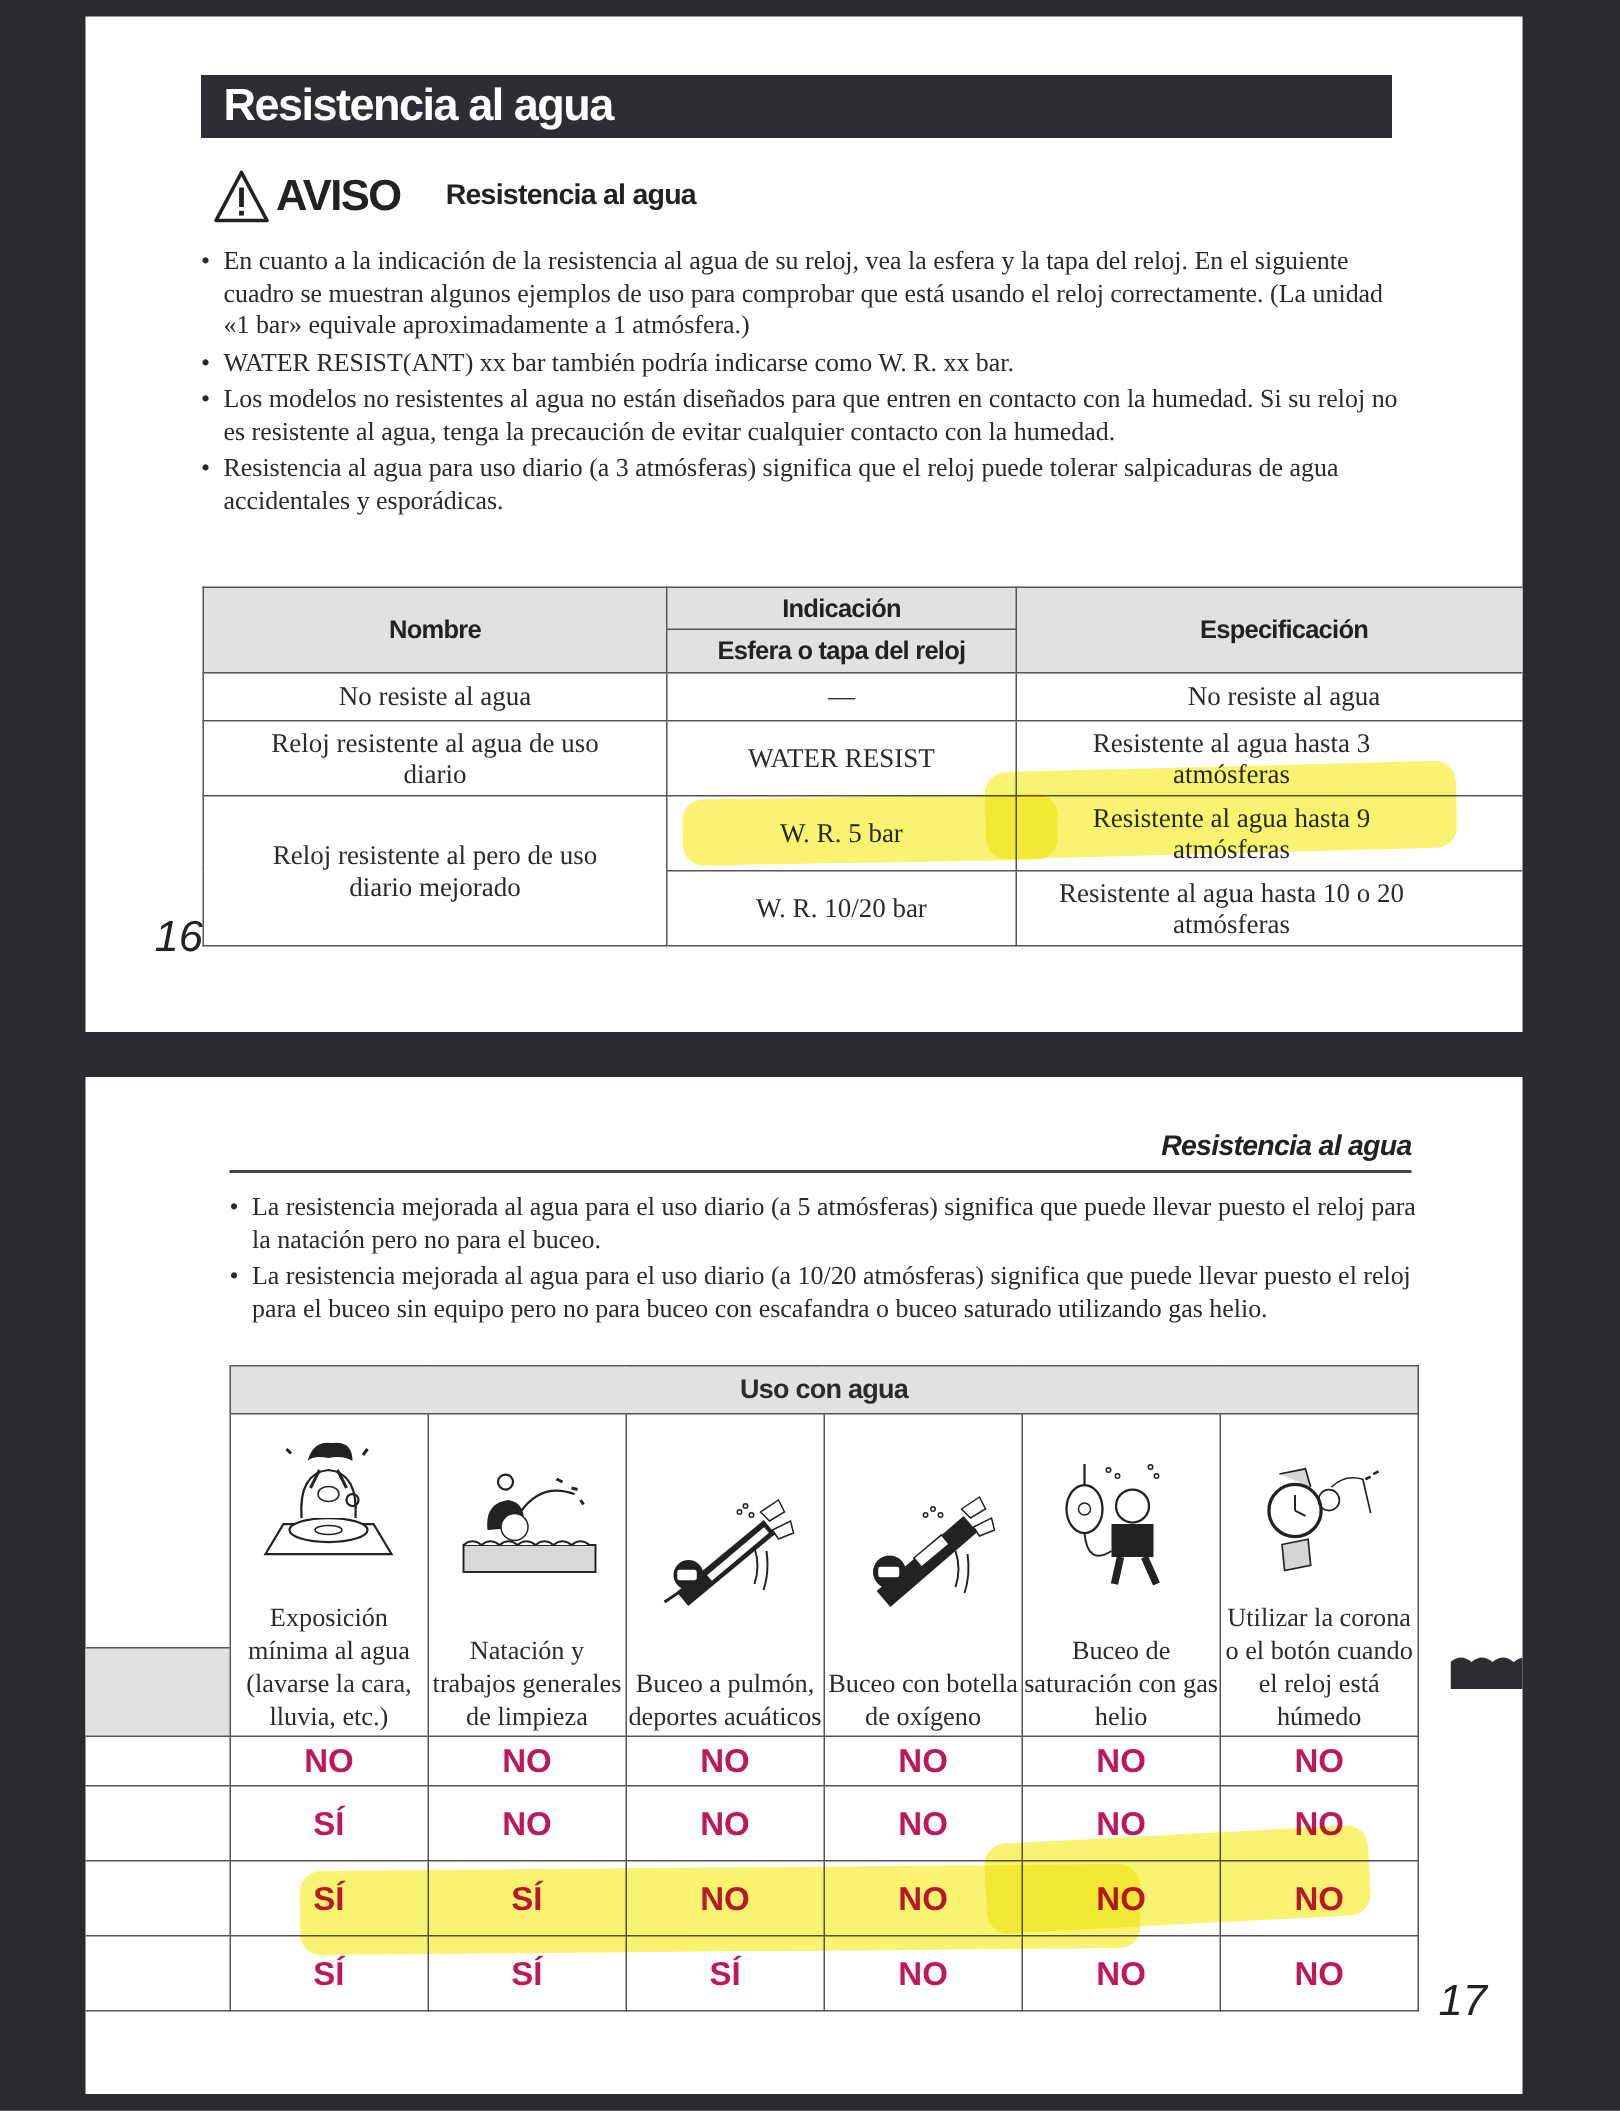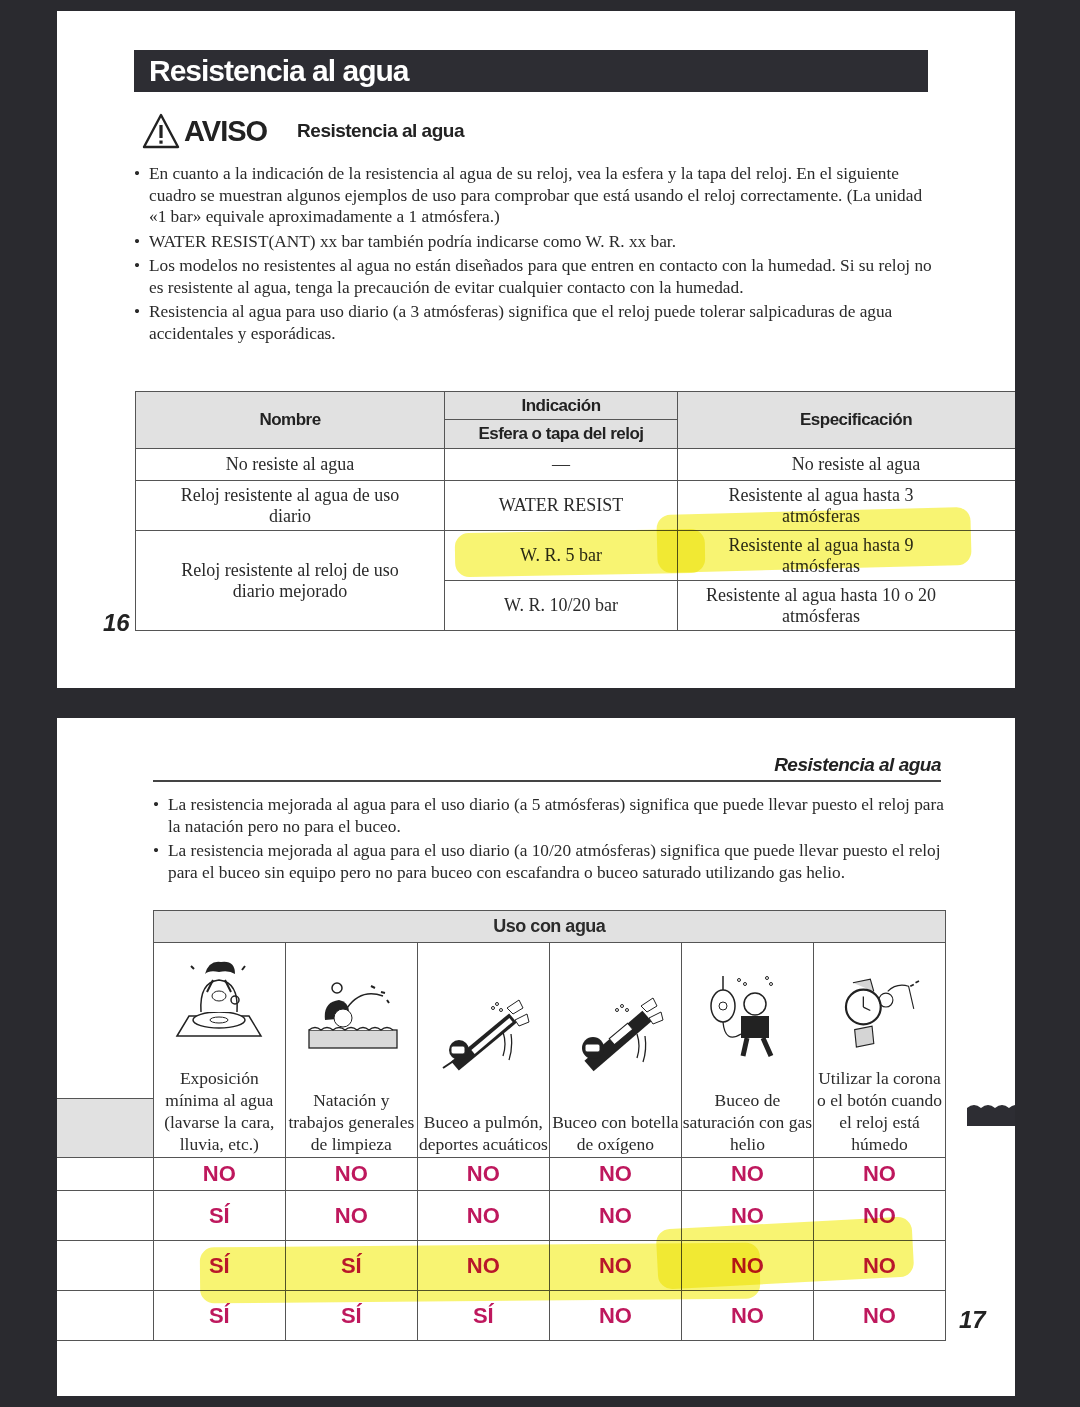--- a/index.html
+++ b/index.html
@@ -16,21 +16,21 @@
   ul.bullets li { position:relative; padding-left:15px; margin-bottom:3px; }
   ul.bullets li::before { content:"•"; position:absolute; left:0; top:0; }
   #top-bullets { left:77px; top:152px; width:800px; }
   #bottom-bullets { left:96px; top:76px; width:800px; }
   table { border-collapse:collapse; position:absolute;padding-left:48px; }
   .t1 { left:78px; top:380px; width:900px; }
   .t1 th, .t1 td { border:1.5px solid #555; text-align:center; padding:0; }
   .t1 th { background:#e1e1e1; font-family:"Liberation Sans", sans-serif; font-weight:bold; font-size:17px; color:#222; letter-spacing:-0.5px; }
   .t1 td { font-size:18px; line-height:21px; color:#2a2a2a; }
   .hl { position:absolute; background:rgba(245,240,60,0.72); border-radius:14px; mix-blend-mode:multiply; }
-  .pagenum { position:absolute; font-family:"Liberation Sans", sans-serif; font-weight:bold; font-style:italic; font-size:24px; color:#222; }
+  .pagenum { position:absolute; font-family:"Liberation Sans", sans-serif; font-weight:normal; font-style:italic; font-size:29px; color:#222; }
   .running-head { position:absolute; right:74px; top:36px; font-family:"Liberation Sans", sans-serif; font-weight:bold; font-style:italic; font-size:19px; letter-spacing:-0.5px; color:#222; }
   .head-rule { position:absolute; left:96px; right:74px; top:62px; height:2px; background:#444; }
   .t2 { left:-2px; top:192px; width:891px; }
   .t2 td, .t2 th { border:1.5px solid #555; text-align:center; padding:0; }
   .t2 .uso-head { background:#e1e1e1; font-family:"Liberation Sans", sans-serif; font-weight:bold; font-size:18px; height:31px; letter-spacing:-0.5px; }
   .t2 .act { vertical-align:bottom; font-size:17.5px; line-height:22px; height:212px; padding-bottom:2px; }
   .t2 .yn { font-family:"Liberation Sans", sans-serif; font-weight:bold; font-size:22px; color:#be185d; }
   .t2 .rowlabel { border-left:none; width:97px; }
   .ill { display:block; margin:6px auto 0; width:100px; height:92px; }
   .ill-wrap { height:115px; }
@@ -73,21 +73,21 @@
       <td>No resiste al agua</td>
       <td>—</td>
       <td>No resiste al agua</td>
     </tr>
     <tr style="height:50px">
       <td style="padding:0 30px">Reloj resistente al agua de uso diario</td>
       <td>WATER RESIST</td>
       <td style="padding:0 90px 0 20px">Resistente al agua hasta 3 atmósferas</td>
     </tr>
     <tr style="height:50px">
-      <td rowspan="2" style="padding:0 30px">Reloj resistente al reloj de uso diario mejorado</td>
+      <td rowspan="2" style="padding:0 30px">Reloj resistente al pero de uso diario mejorado</td>
       <td>W. R. 5 bar</td>
       <td style="padding:0 90px 0 20px">Resistente al agua hasta 9 atmósferas</td>
     </tr>
     <tr style="height:50px">
       <td>W. R. 10/20 bar</td>
       <td style="padding:0 90px 0 20px">Resistente al agua hasta 10 o 20 atmósferas</td>
     </tr>
   </tbody>
     </table>
 
@@ -250,14 +250,14 @@
   </tbody>
     </table>
 
   <div class="hl" style="left:143px; top:527px; width:560px; height:56px; transform:rotate(-0.5deg);"></div>
   <div class="hl" style="left:600px; top:505px; width:256px; height:60px; transform:rotate(-3deg);"></div>
 
   <svg class="wave-frag" viewBox="0 0 58 24">
     <path d="M0 6 q7 -6 14 0 q7 -6 14 0 q7 -6 14 0 q7 -6 16 0 L58 24 L0 24 Z" fill="#2d2d33"></path>
   </svg>
 
-  <div class="pagenum" style="left:902px; top:588px;">17</div>
+  <div class="pagenum" style="left:902px; top:600px;">17</div>
 </div>
 
 </body></html>

